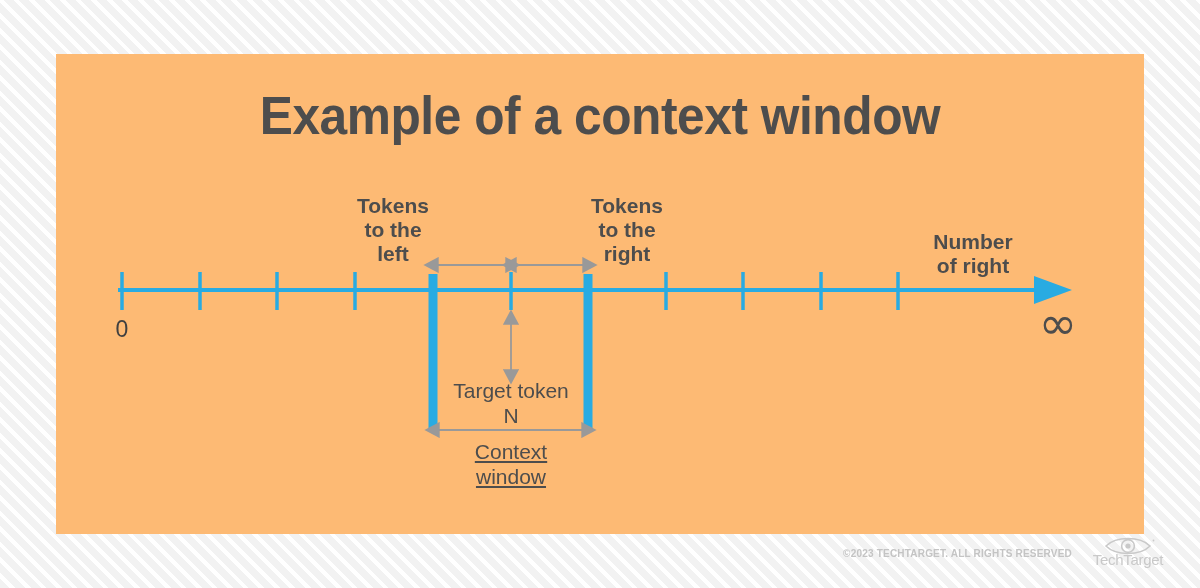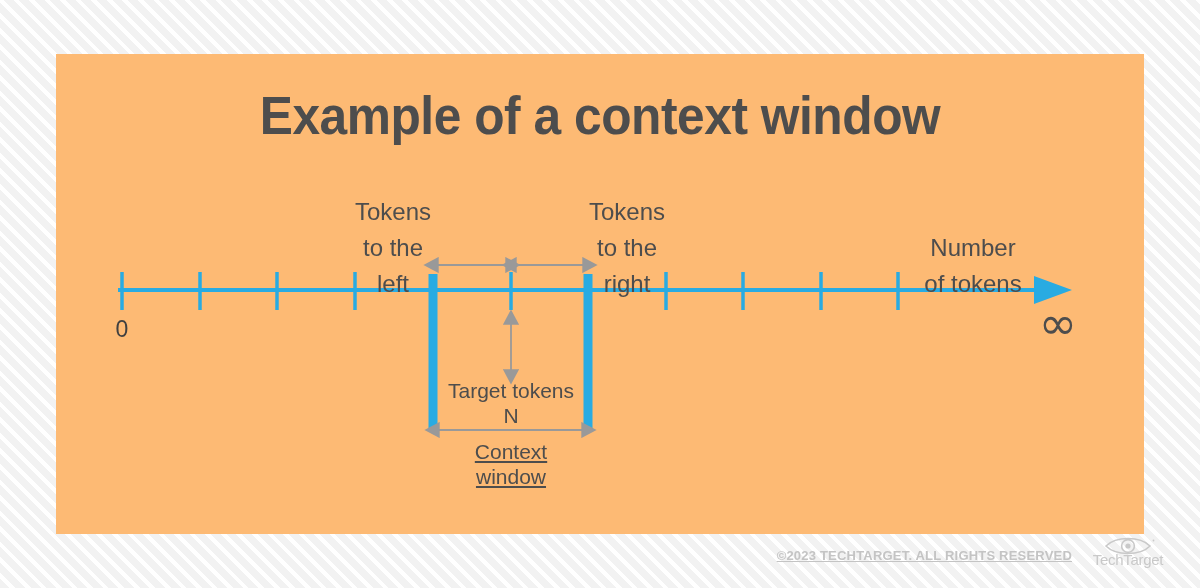--- a/index.html
+++ b/index.html
@@ -55,24 +55,25 @@
     top: 0;
     width: 1200px;
     height: 588px;
     pointer-events: none;
   }
 
   
   .lbl {
     position: absolute;
     color: #4d4d4d;
-    font-size: 24px;
-    line-height: 36px;
+    font-size: 21px;
+    line-height: 24px;
     text-align: center;
     white-space: pre;
+    font-weight: bold;
   }
   #lbl-tokens-left  { left: 312px; top: 194px; width: 162px; }
   #lbl-tokens-right { left: 546px; top: 194px; width: 162px; }
   #lbl-number-tokens{ left: 890px; top: 230px; width: 166px; }
   #lbl-zero {
     position: absolute;
     left: 104px; top: 316px; width: 36px;
     text-align: center;
     font-size: 23px;
     color: #404040;
@@ -109,26 +110,25 @@
     position: absolute;
     left: 0;
     top: 538px;
     width: 1200px;
     height: 50px;
   }
   #copyright {
     position: absolute;
     right: 128px;
     top: 10px;
-    font-size: 13px;
+    font-size: 10px;
     font-weight: bold;
     letter-spacing: 0.2px;
     color: #c4c4c4;
     white-space: nowrap;
-    text-decoration: underline;
   }
   #tt-logo {
     position: absolute;
     right: 22px;
     top: -6px;
     width: 100px;
     height: 44px;
   }
   #tt-wordmark {
     position: absolute;
@@ -190,27 +190,27 @@
 
 <div class="lbl" id="lbl-tokens-left">Tokens
 to the
 left</div>
 
 <div class="lbl" id="lbl-tokens-right">Tokens
 to the
 right</div>
 
 <div class="lbl" id="lbl-number-tokens">Number
-of tokens</div>
+of right</div>
 
 <div id="lbl-zero">0</div>
 
 <div id="lbl-infinity">∞</div>
 
-<div id="lbl-target-token">Target tokens
+<div id="lbl-target-token">Target token
 N</div>
 
 <div id="lbl-context-window">Context
 window</div>
 
 <div id="footer">
   <div id="copyright">©2023 TECHTARGET. ALL RIGHTS RESERVED</div>
 
   <svg id="tt-logo" viewBox="0 0 100 44" xmlns="http://www.w3.org/2000/svg">
     <path d="M28,14 C38,4 62,4 72,14 C62,24 38,24 28,14 Z" fill="none" stroke="#c9c9c9" stroke-width="1.6"></path>

